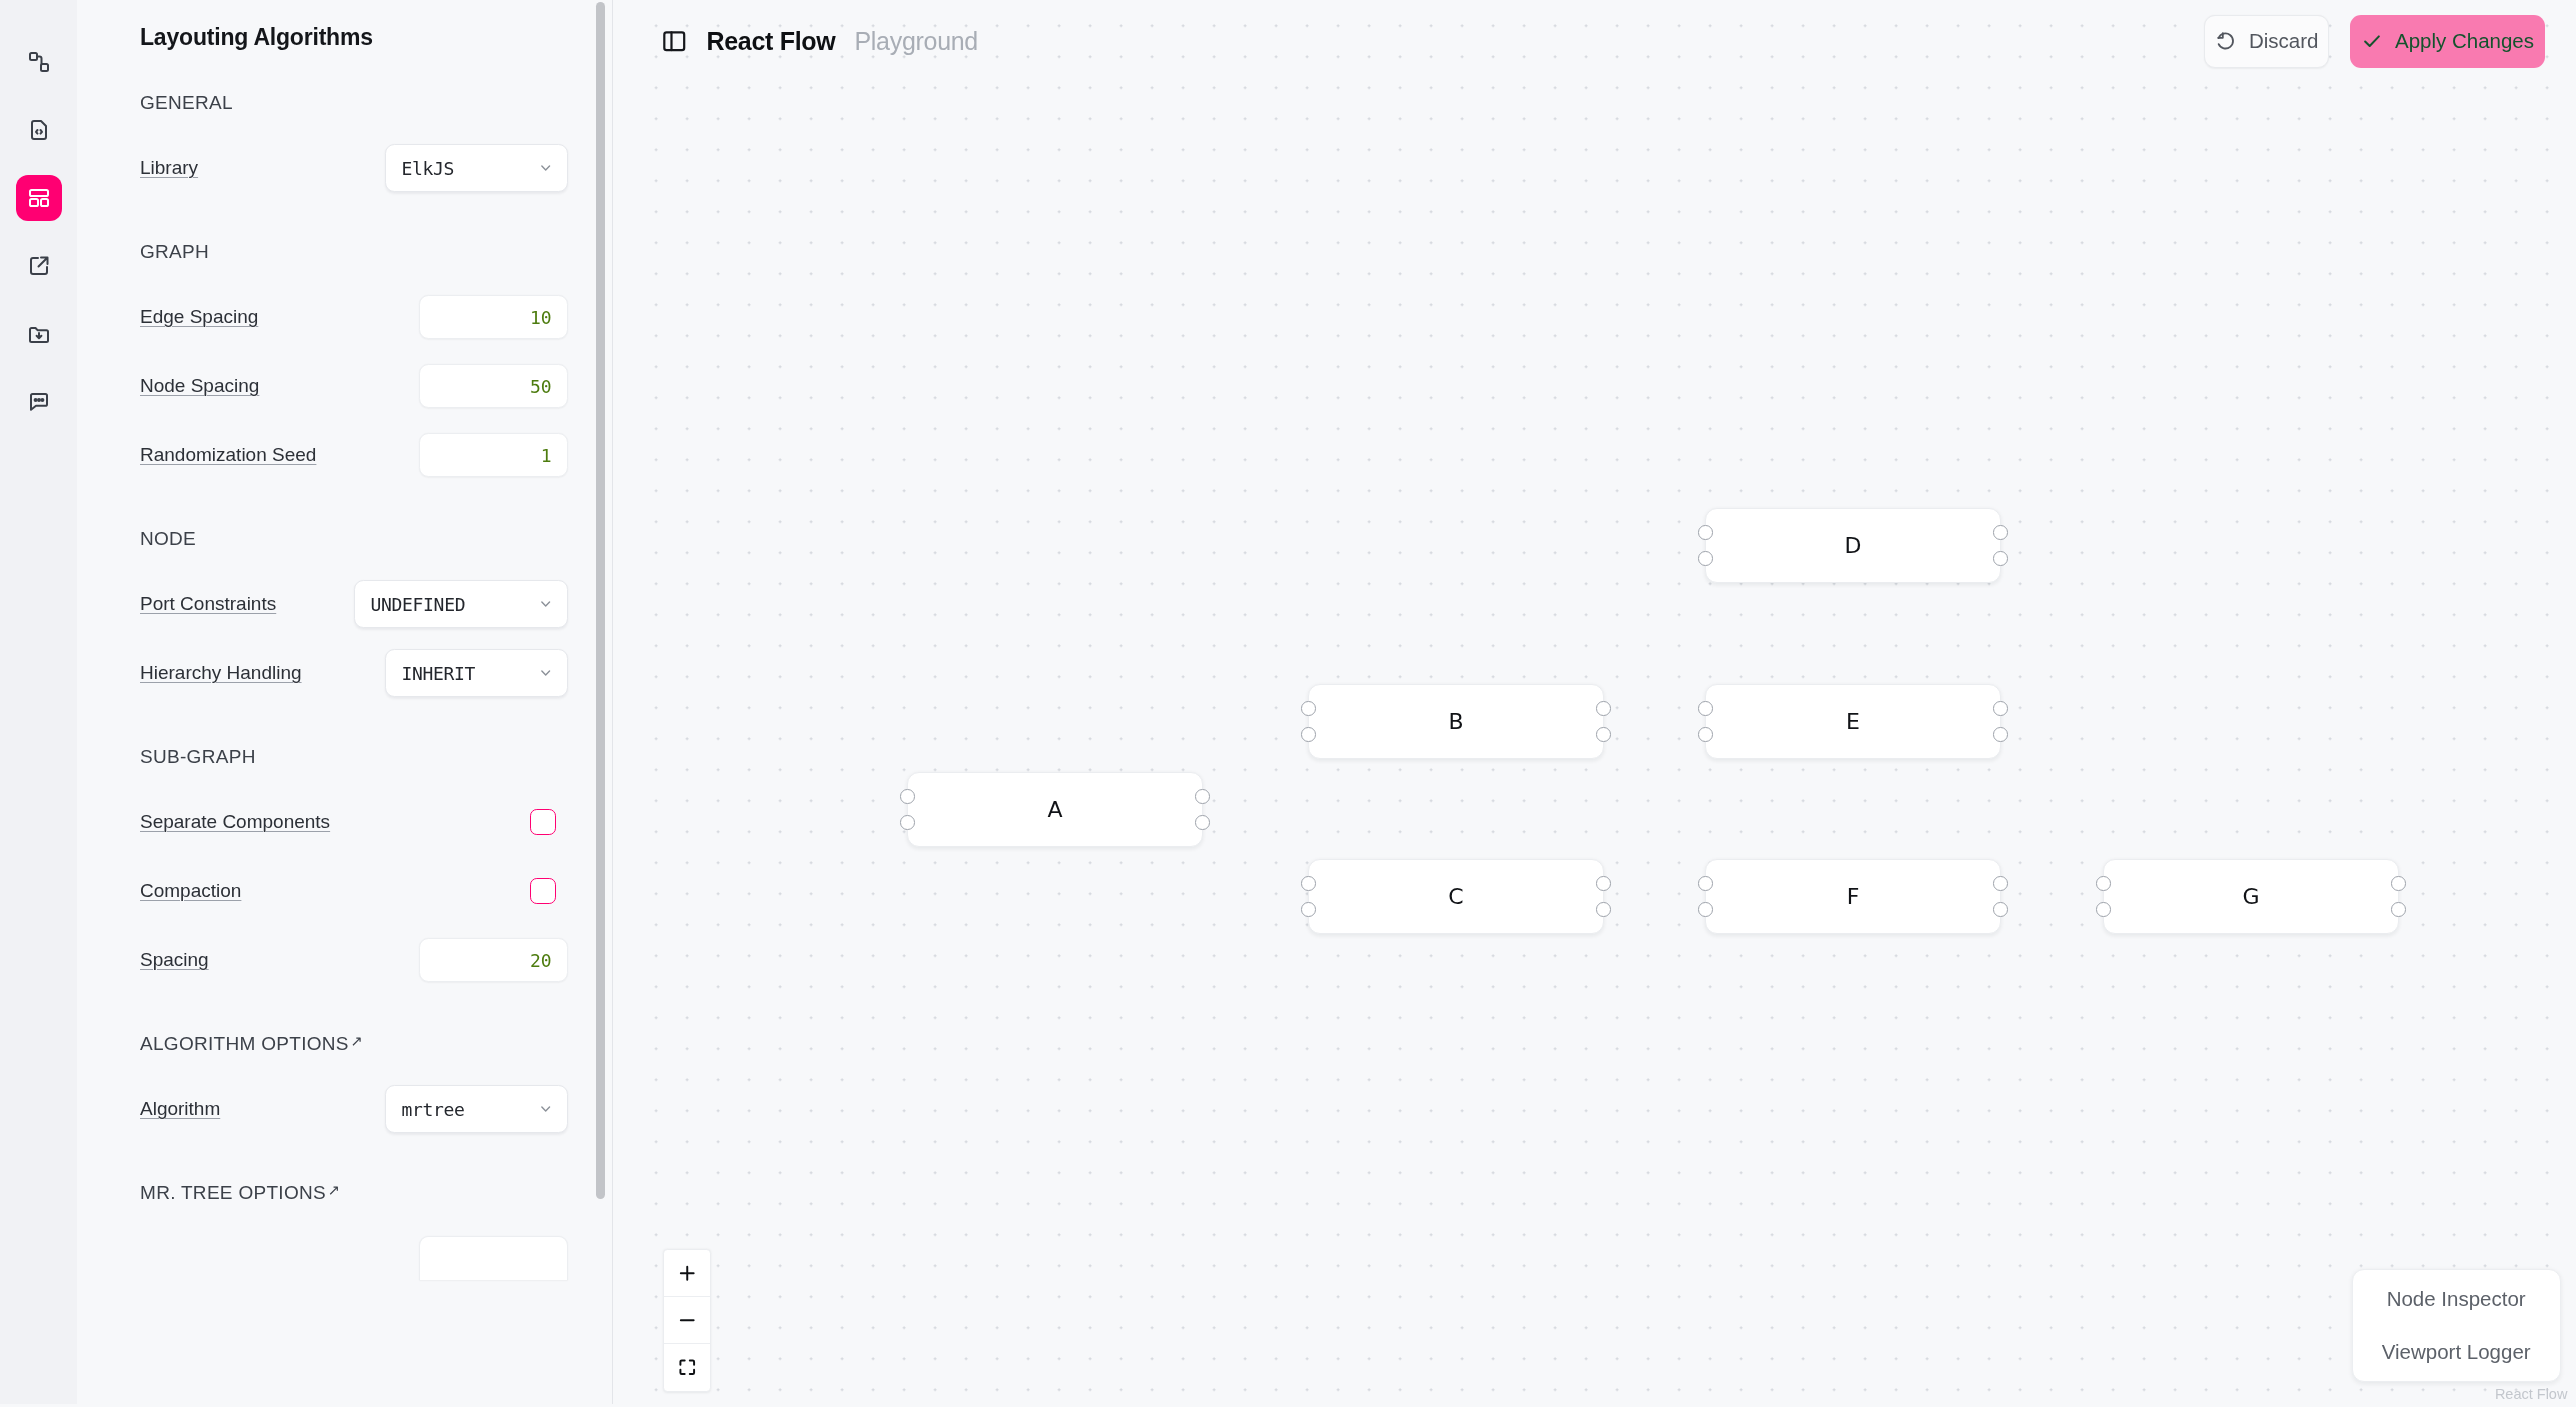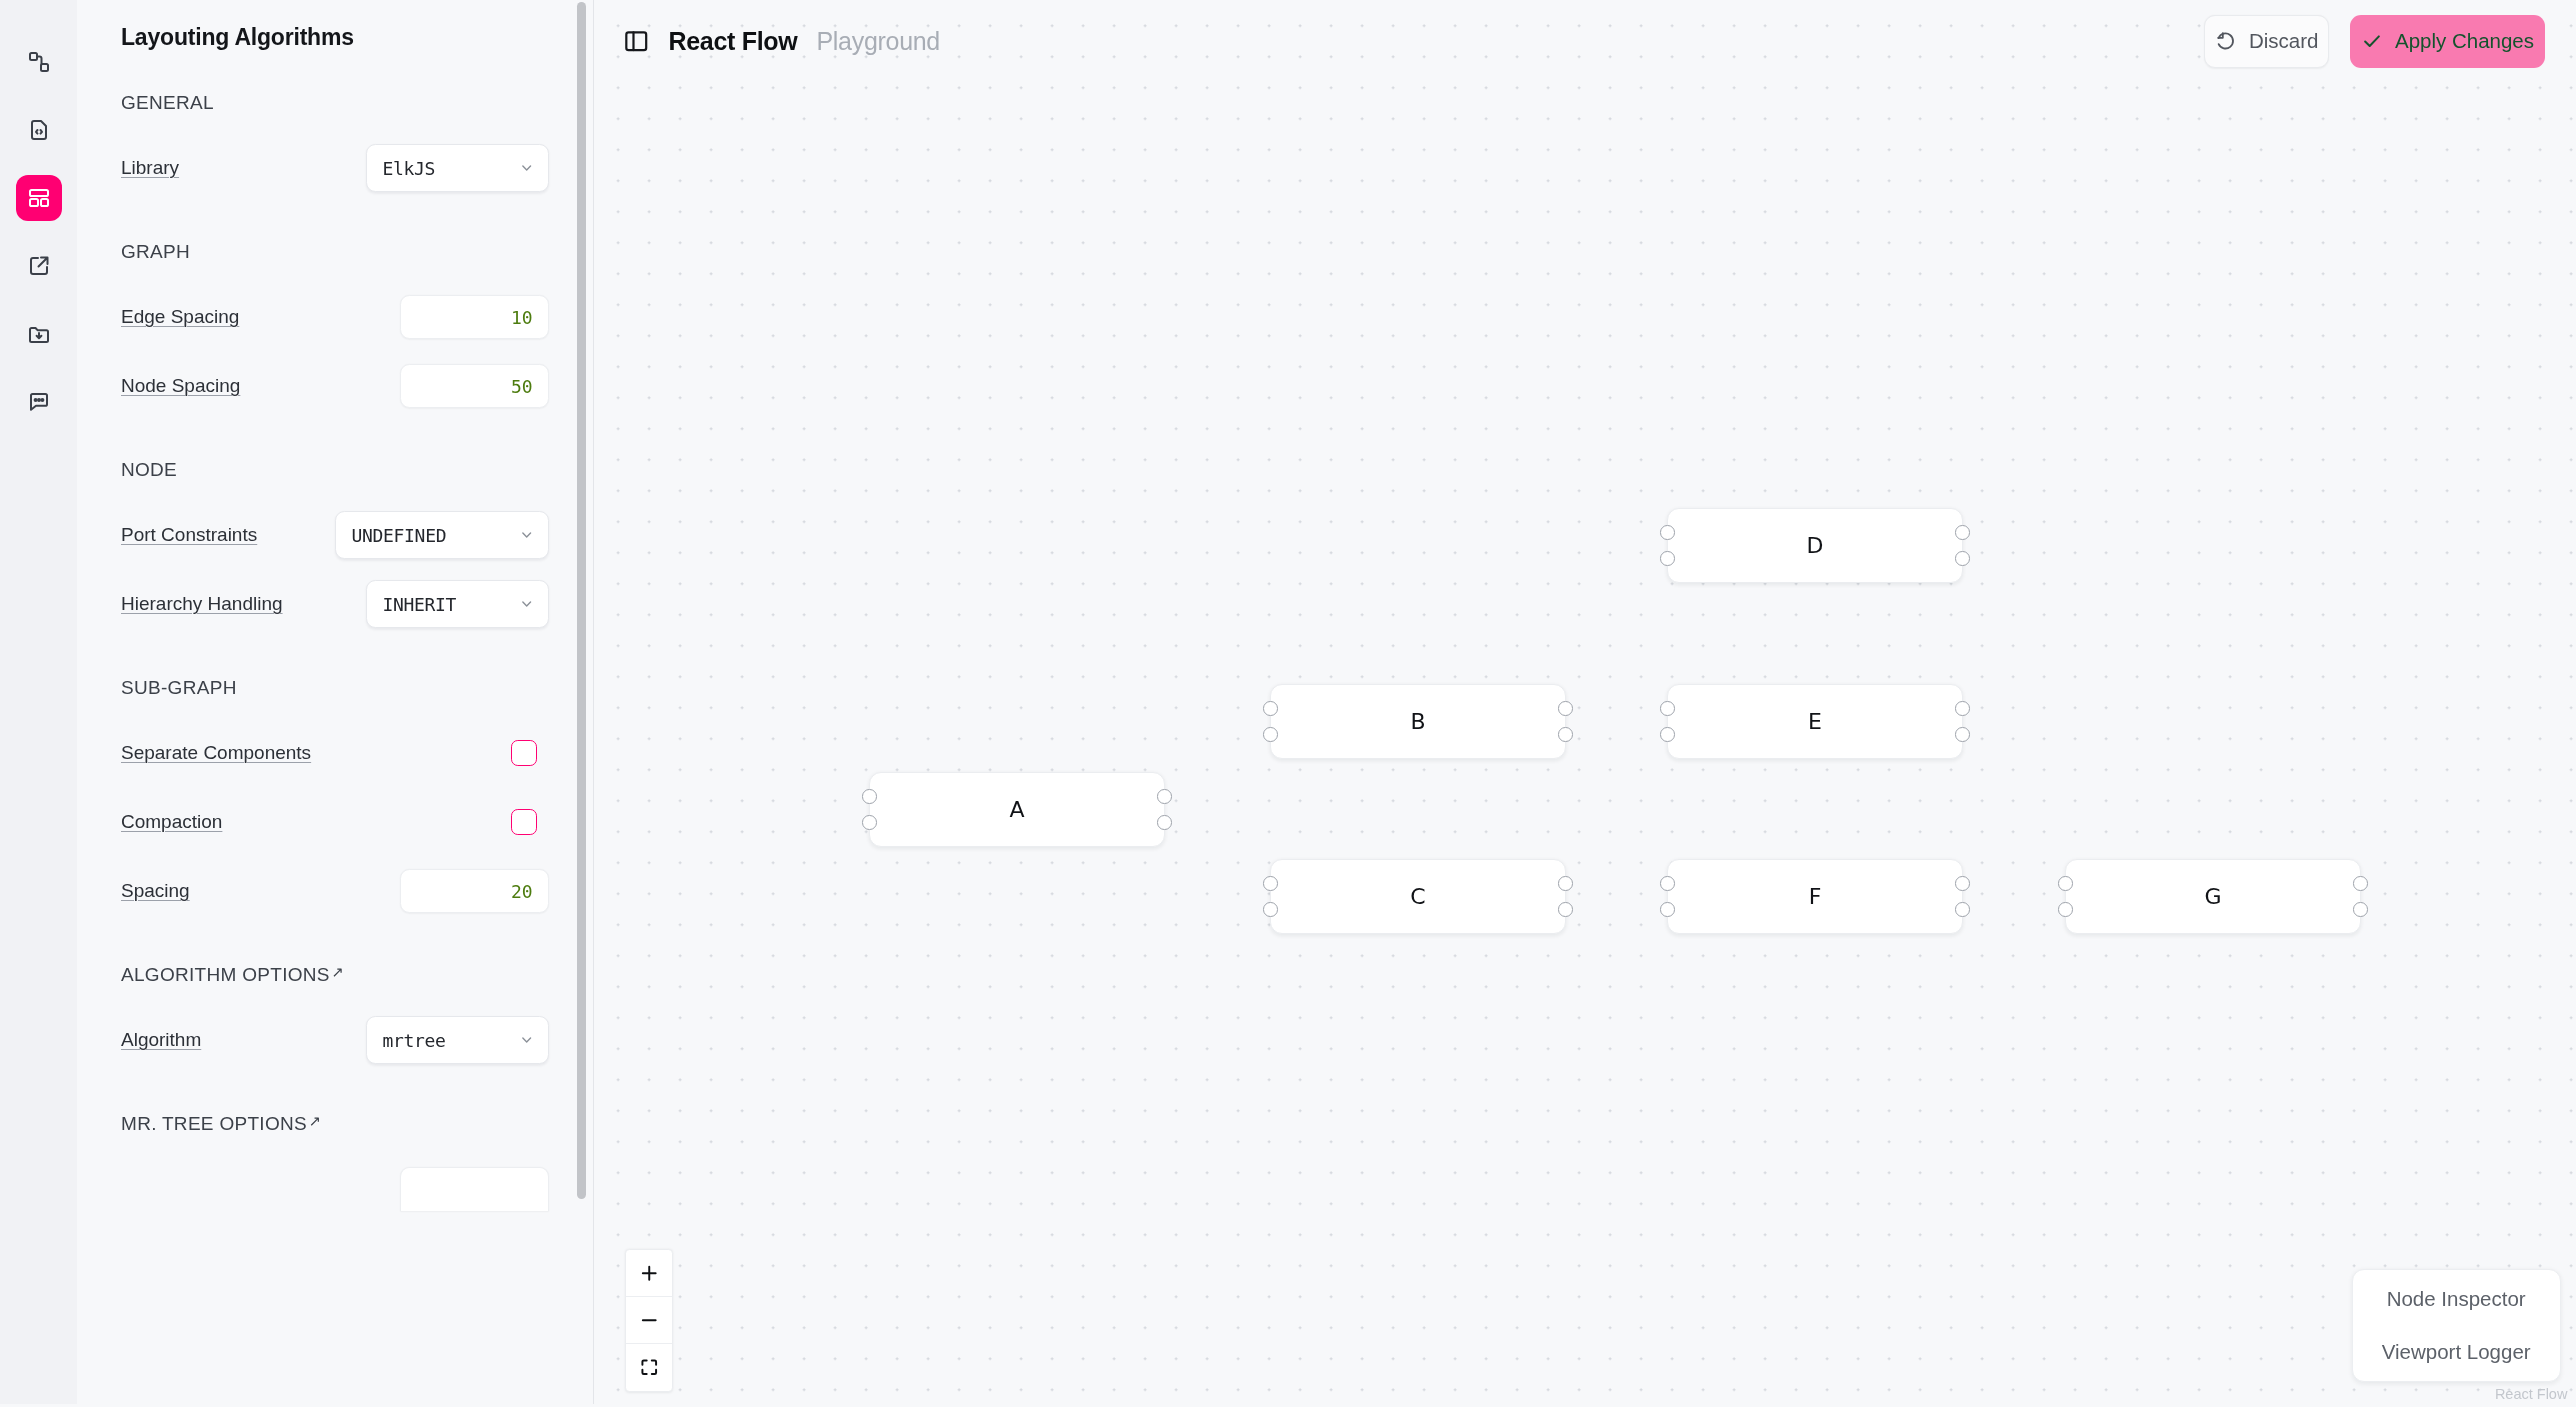--- a/index.html
+++ b/index.html
@@ -2,21 +2,21 @@
 <html style="font-size:13.7px"><head>
 <meta charset="utf-8">
 <style>
   * { box-sizing: border-box; margin: 0; padding: 0; }
   html, body {
     width: 2576px; height: 1408px;
     overflow: hidden;
     font-family: "Liberation Sans", sans-serif;
     background: #f7f8fa;
   }
-  .app { display: flex; width: 2576px; height: 1404px; position: relative; }
+  .app { display: flex; width: 2576px; height: 1404px; position: relative; gap: 19px; }
 
   
   .rail {
     width: 77px; height: 100%;
     background: #f1f2f5;
     display: flex; flex-direction: column; align-items: center;
     padding-top: 39px; gap: 22px;
     flex: 0 0 77px;
     position: relative; z-index: 6;
   }
@@ -291,20 +291,26 @@
           <div class="row">
             <div class="row-label">Edge Spacing</div>
             <div class="numfield">
               <span>10</span>
             </div>
           </div>
           <div class="row">
             <div class="row-label">Node Spacing</div>
             <div class="numfield">
               <span>50</span>
+            </div>
+          </div>
+          <div class="row">
+            <div class="row-label">Randomization Seed</div>
+            <div class="numfield">
+              <span>1</span>
             </div>
           </div>
           <div class="section-head spaced">
             <span>NODE</span>
           </div>
           <div class="row">
             <div class="row-label">Port Constraints</div>
             <div class="select w-wide">
               <span>UNDEFINED</span>
               <span class="chev">

